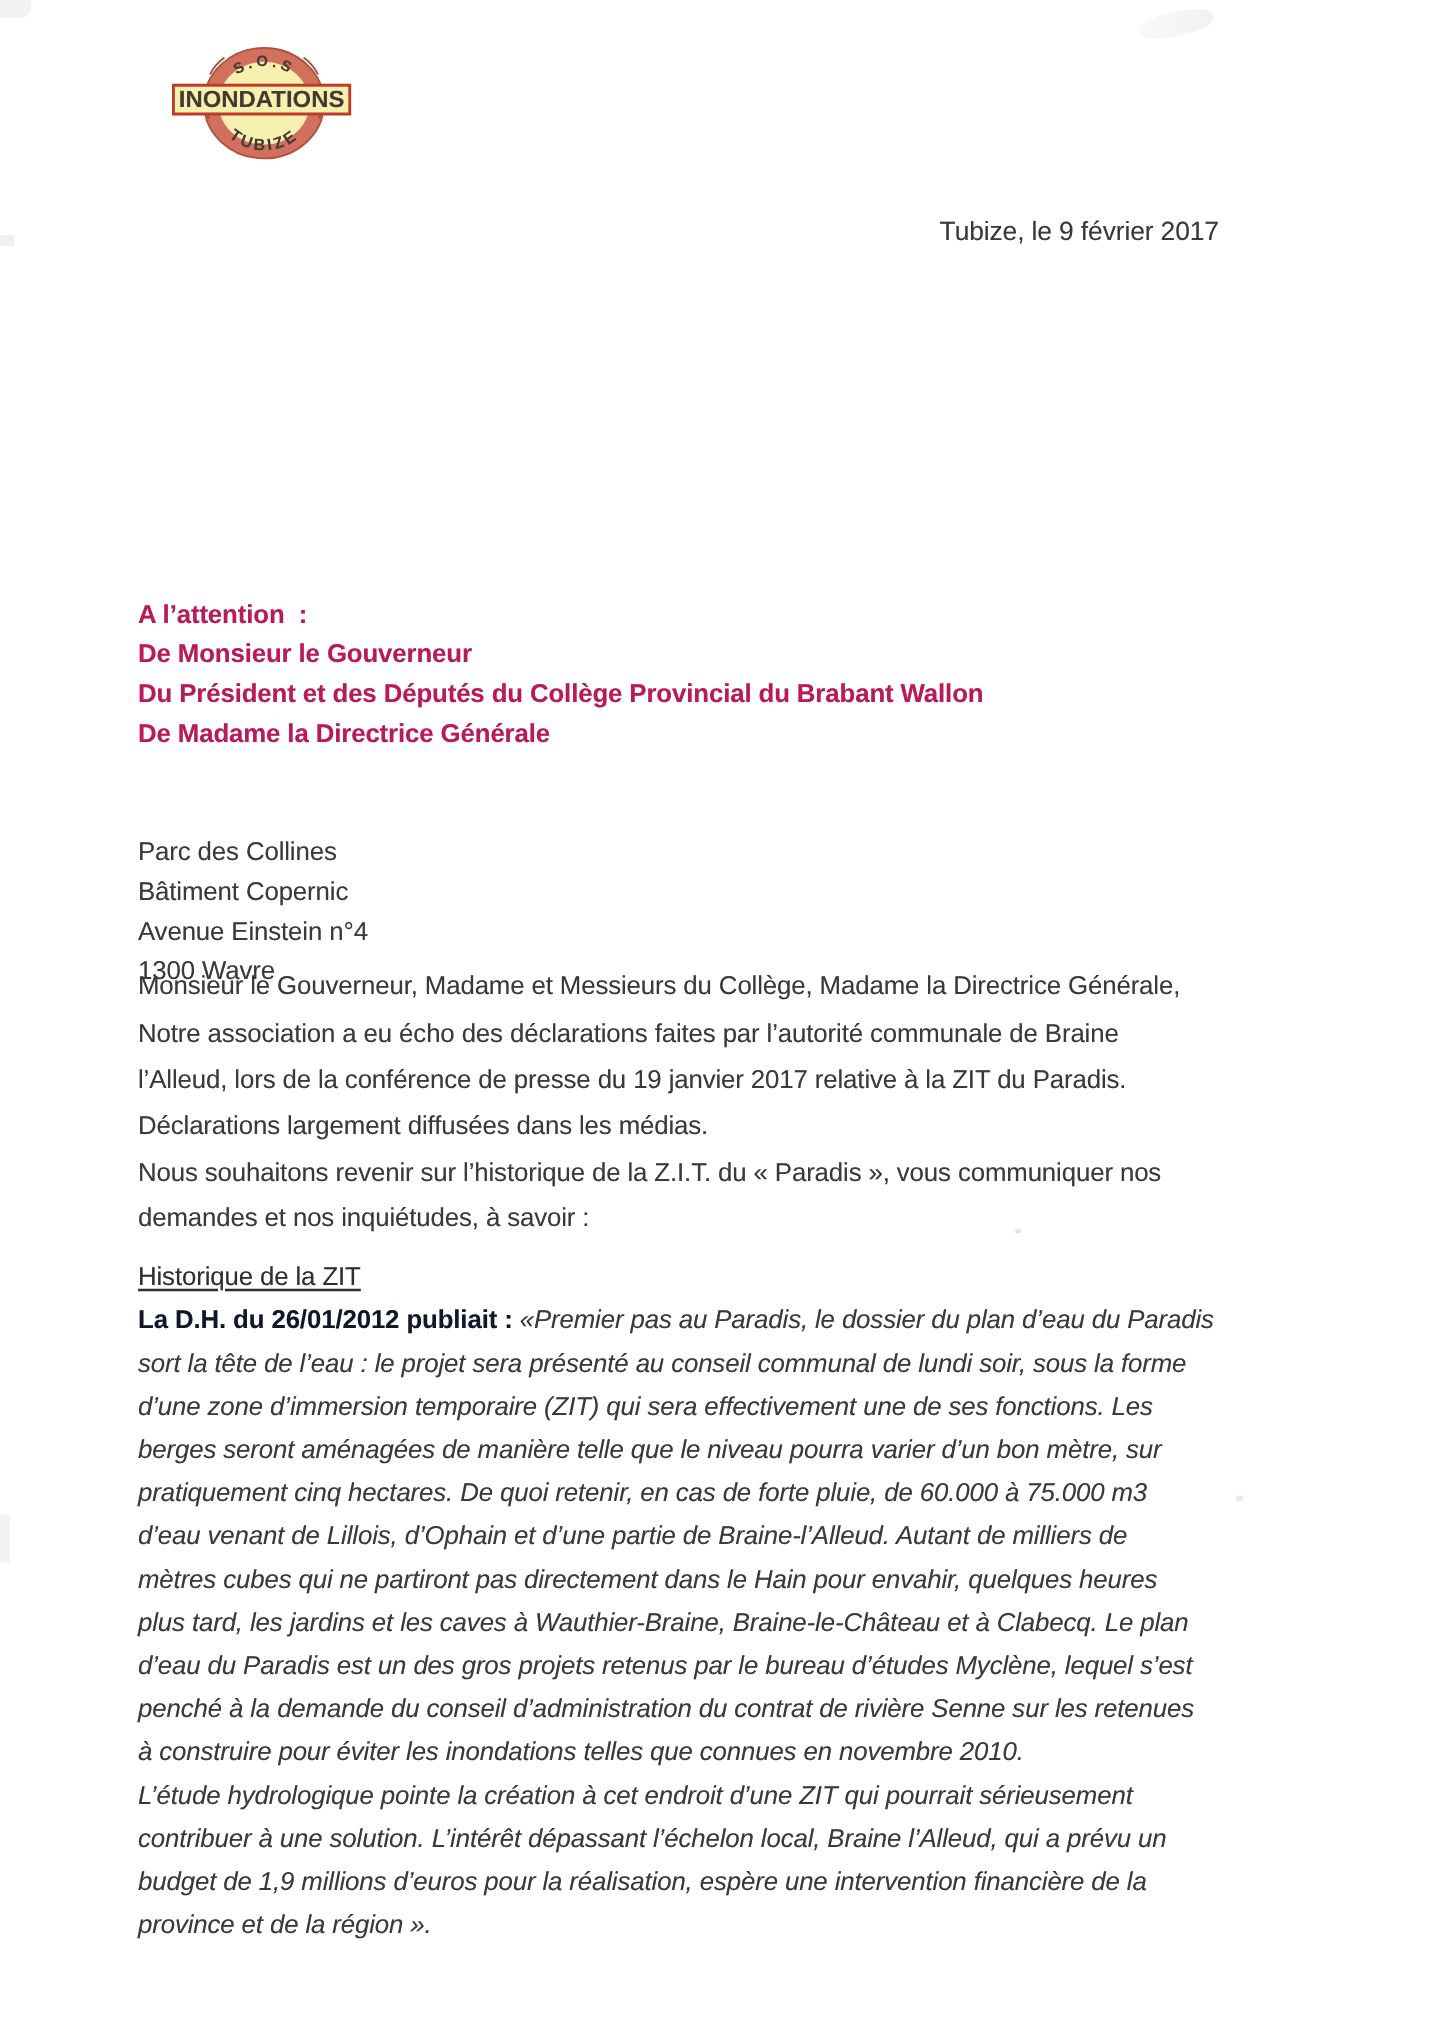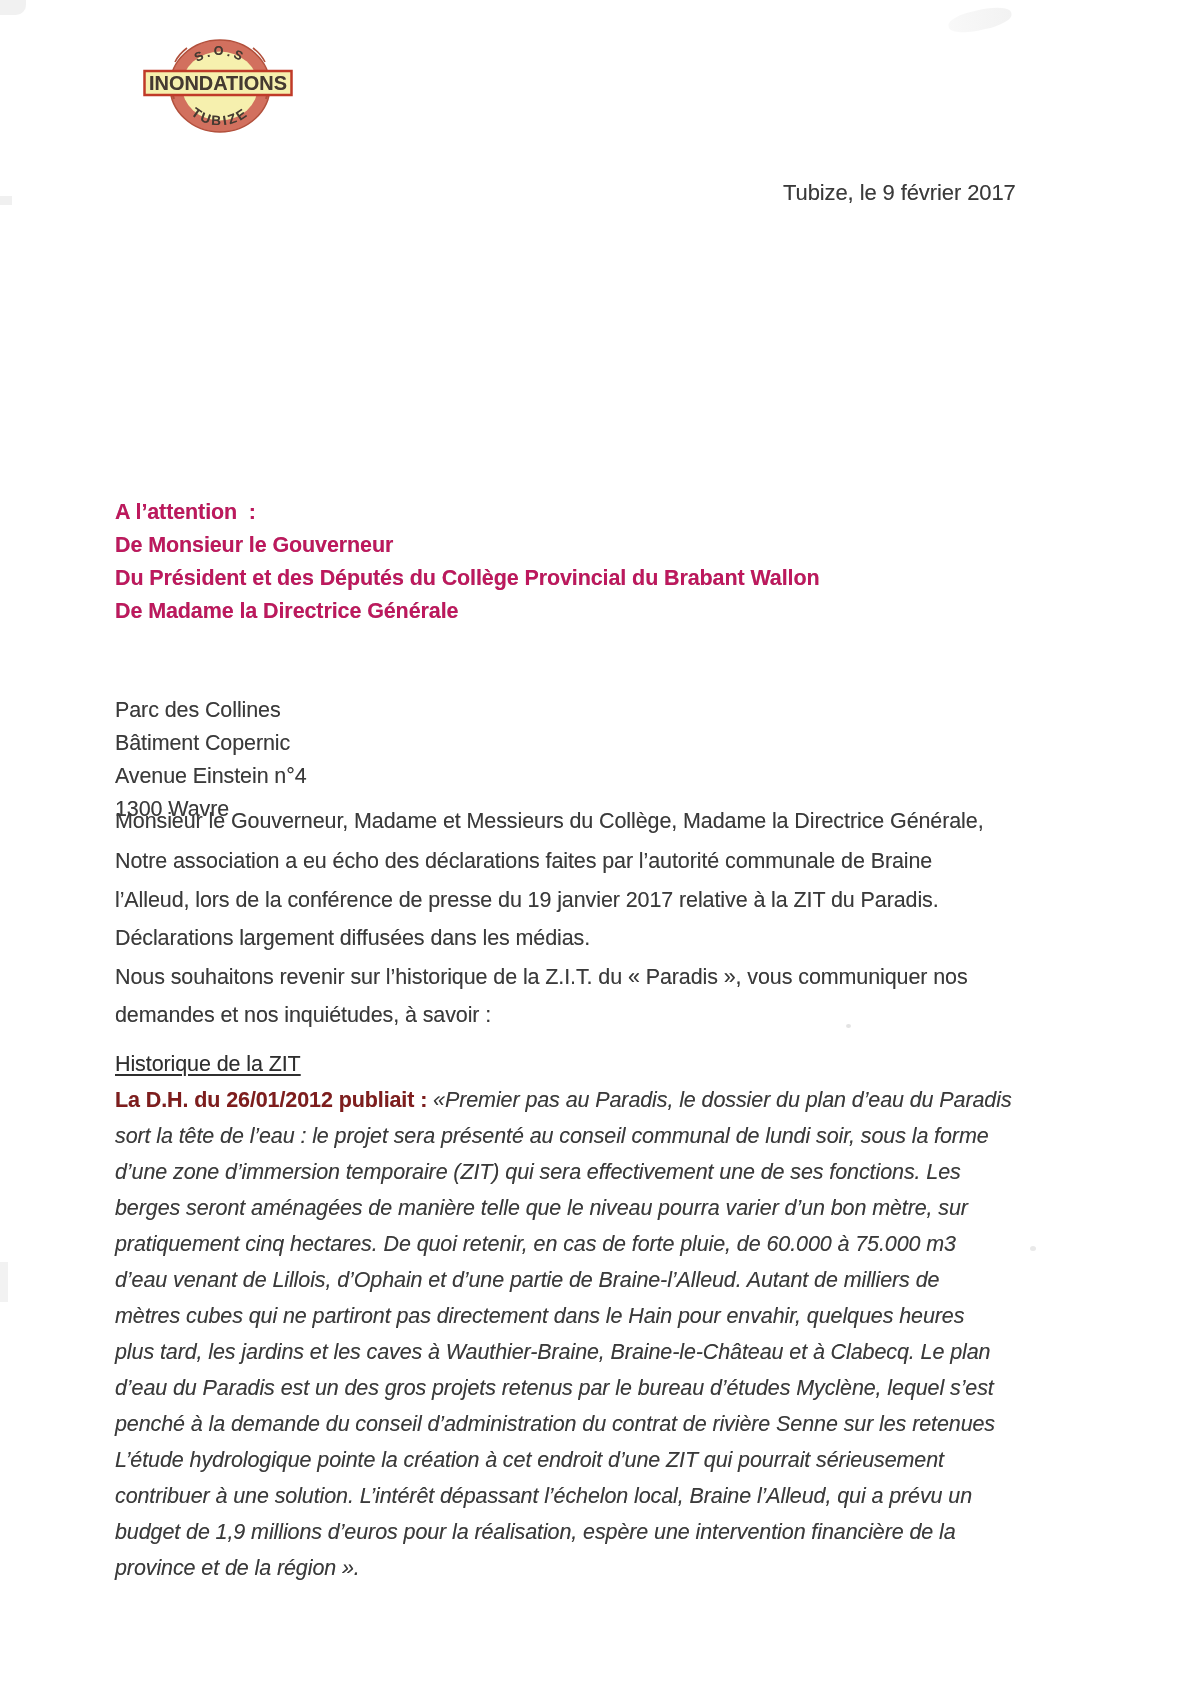--- a/index.html
+++ b/index.html
@@ -15,21 +15,21 @@
   .abs { position:absolute; }
   .txt { position:absolute; left:115px; letter-spacing:-0.1px; }
   .date-line { left:783px; top:180px; font-size:22px; }
   .subject-block { top:292px; font-size:21.5px; line-height:33px; width:960px; }
   .attention-block { top:430px; font-size:21.5px; line-height:33px; white-space:pre; }
   .attention-block .bold-group { font-weight:bold; color:#be185d; }
   .salutation-line { top:809px; font-size:21.5px; width:1000px; }
   .body-block { top:842px; font-size:21.5px; line-height:38.5px; width:1000px; }
   .history-block { top:1046px; font-size:21.5px; line-height:36px; width:1010px; }
   .history-heading { font-weight:normal; color:#2f2f2f; text-decoration:underline; text-underline-offset:3px; }
-  .quote-lead { font-weight:bold; color:#7f1d1d; font-style:normal; }
+  .quote-lead { font-weight:bold; color:#0f172a; font-style:normal; }
   .quote-italic, .quote-lines { font-style:italic; }
   .logo-wrap { left:143px; top:36px; width:150px; height:102px; }
   .logo-wrap svg { width:100%; height:100%; }
   .scan-artifact { position:absolute; pointer-events:none; }
   .art1 { left:0; top:0; width:26px; height:15px; background:#ececec; border-radius:0 0 10px 0; opacity:.75; }
   .art2 { left:948px; top:10px; width:64px; height:20px;
           background:linear-gradient(100deg,#f4f4f4,#e7e7e7);
           transform:rotate(-12deg); border-radius:45%; opacity:.55; }
   .art3 { left:0; top:196px; width:12px; height:9px; background:#ececec; opacity:.8; }
   .art4 { left:0; top:1262px; width:8px; height:40px; background:#efefef; opacity:.8; }
@@ -88,20 +88,21 @@
     <div class="quote-lines">
         <div>sort la tête de l’eau : le projet sera présenté au conseil communal de lundi soir, sous la forme</div>
         <div>d’une zone d’immersion temporaire (ZIT) qui sera effectivement une de ses fonctions. Les</div>
         <div>berges seront aménagées de manière telle que le niveau pourra varier d’un bon mètre, sur</div>
         <div>pratiquement cinq hectares. De quoi retenir, en cas de forte pluie, de 60.000 à 75.000 m3</div>
         <div>d’eau venant de Lillois, d’Ophain et d’une partie de Braine-l’Alleud. Autant de milliers de</div>
         <div>mètres cubes qui ne partiront pas directement dans le Hain pour envahir, quelques heures</div>
         <div>plus tard, les jardins et les caves à Wauthier-Braine, Braine-le-Château et à Clabecq. Le plan</div>
         <div>d’eau du Paradis est un des gros projets retenus par le bureau d’études Myclène, lequel s’est</div>
         <div>penché à la demande du conseil d’administration du contrat de rivière Senne sur les retenues</div>
+        <div>à construire pour éviter les inondations telles que connues en novembre 2010.</div>
         <div>L’étude hydrologique pointe la création à cet endroit d’une ZIT qui pourrait sérieusement</div>
         <div>contribuer à une solution. L’intérêt dépassant l’échelon local, Braine l’Alleud, qui a prévu un</div>
         <div>budget de 1,9 millions d’euros pour la réalisation, espère une intervention financière de la</div>
         <div>province et de la région ».</div>
       </div>
   </div>
 
   <div class="scan-artifact art1"></div>
   <div class="scan-artifact art2"></div>
   <div class="scan-artifact art3"></div>

